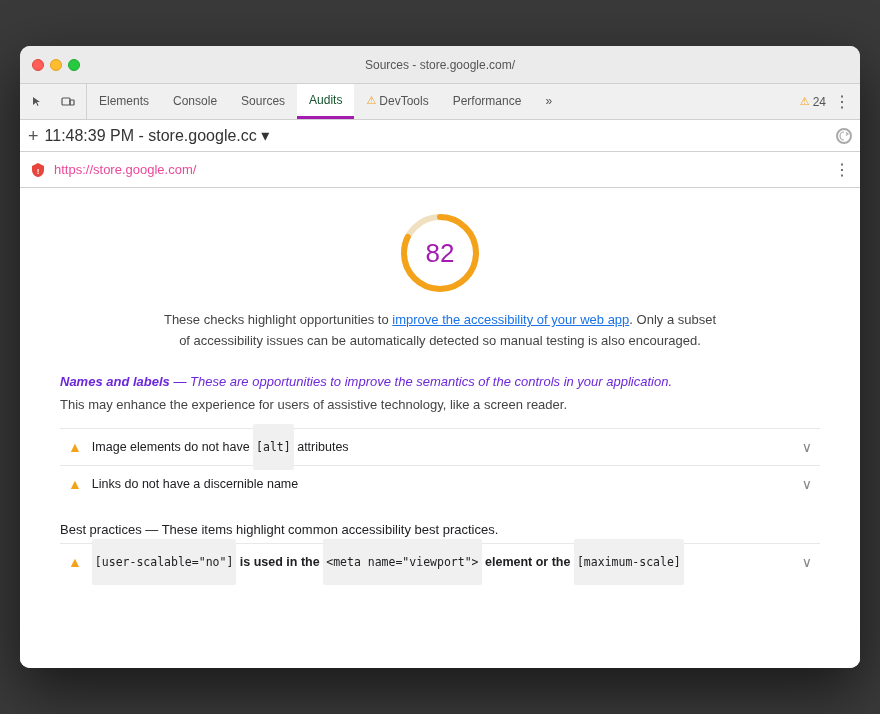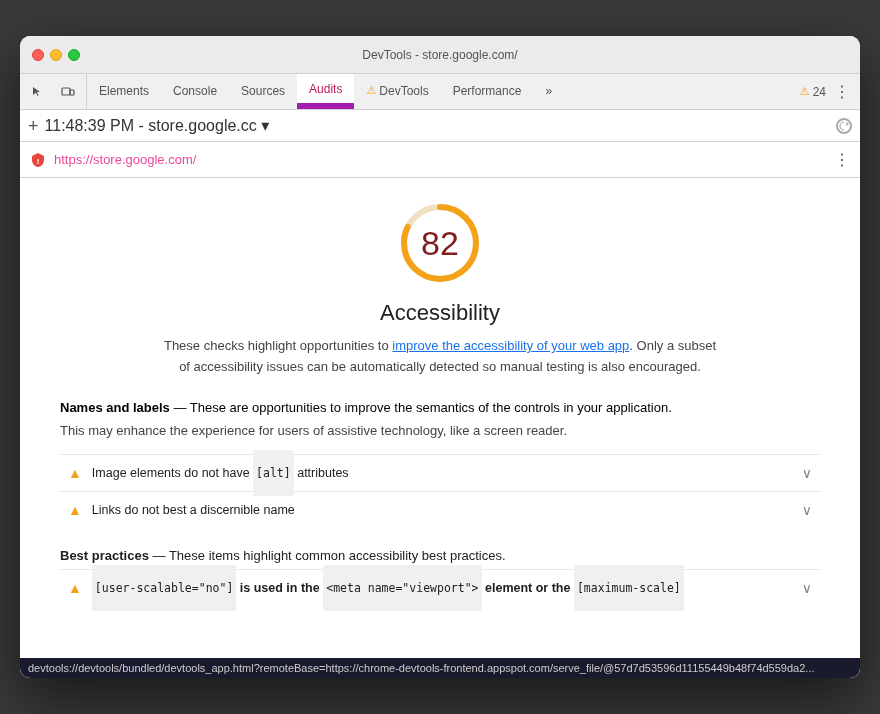--- a/index.html
+++ b/index.html
@@ -94,22 +94,22 @@
       display: flex;
       align-items: center;
       font-size: 12px;
       color: #555;
       cursor: pointer;
       border-bottom: 2px solid transparent;
       white-space: nowrap;
       height: 100%;
     }
     .tab.active {
-      color: #be185d;
-      border-bottom: 6px solid #a21caf;
+      color: #14532d;
+      border-bottom: 3px solid #a21caf;
       background: white;
     }
     .tab-warning {
       display: flex;
       align-items: center;
       gap: 3px;
     }
     .warn-icon {
       color: #f4a21a;
       font-size: 11px;
@@ -228,23 +228,23 @@
       stroke-width: 6;
       stroke-linecap: round;
       stroke-dasharray: 226;
       stroke-dashoffset: 40;
     }
     .score-number {
       position: absolute;
       top: 50%;
       left: 50%;
       transform: translate(-50%, -50%);
-      font-size: 34px;
+      font-size: 26px;
       font-weight: 400;
-      color: #7f1d1d;
+      color: #a21caf;
     }
     .score-title {
       font-size: 22px;
       font-weight: 400;
       color: #202124;
       margin-bottom: 10px;
     }
     .score-description {
       font-size: 13px;
       color: #444;
@@ -252,23 +252,24 @@
       max-width: 560px;
       line-height: 1.6;
     }
     .score-description a {
       color: #1a73e8;
       text-decoration: underline;
     }
     
     .section-header {
       font-size: 13px;
-      color: #000000;
+      color: #6d28d9;
       margin: 20px 0 6px 0;
       line-height: 1.5;
+      font-style: italic;
     }
     .section-header strong {
       font-weight: 700;
     }
     .section-subtext {
       font-size: 13px;
       color: #444;
       margin-bottom: 16px;
     }
     
@@ -303,21 +304,21 @@
       color: #888;
       flex-shrink: 0;
     }
     
     .best-practices-header {
       font-size: 13px;
       color: #202124;
       margin: 20px 0 6px 0;
     }
     .best-practices-header strong {
-      font-weight: 700;
+      font-weight: 400;
     }
     
     .status-bar {
       background: #1a1a2e;
       height: 20px;
       display: flex;
       align-items: center;
       padding: 0 8px;
     }
     .status-text {
@@ -332,21 +333,21 @@
 <body>
 
 <div class="window">
 
   <div class="title-bar">
     <div class="traffic-lights">
       <div class="traffic-light tl-red"></div>
       <div class="traffic-light tl-yellow"></div>
       <div class="traffic-light tl-green"></div>
     </div>
-    <span class="title-bar-text">DevTools - store.google.com/</span>
+    <span class="title-bar-text">Sources - store.google.com/</span>
   </div>
 
   <div class="devtools">
 
     <div class="tab-bar">
       <div class="tab-bar-left">
         <div class="tab-icon-btn">
           <svg width="14" height="14" viewBox="0 0 14 14" fill="none">
             <path d="M2 2L2 10L5 7.5L6.5 11L7.5 10.5L6 7L9 7Z" fill="#555"></path>
           </svg>
@@ -418,55 +419,51 @@
     <div class="main-content">
 
       <div class="score-container">
         <div class="score-circle-wrapper">
           <svg viewBox="0 0 90 90">
             <circle class="score-circle-bg" cx="45" cy="45" r="36"></circle>
             <circle class="score-circle-fg" cx="45" cy="45" r="36"></circle>
           </svg>
           <span class="score-number">82</span>
         </div>
-        <h2 class="score-title">Accessibility</h2>
         <p class="score-description">
           <span>These checks highlight opportunities to </span><a href="#">improve the accessibility of your web app</a><span>. Only a subset of accessibility issues can be automatically detected so manual testing is also encouraged.</span>
         </p>
       </div>
 
       <div class="section-header">
         <strong>Names and labels</strong><span> — </span><span>These are opportunities to improve the semantics of the controls in your application.</span>
       </div>
       <div class="section-subtext">This may enhance the experience for users of assistive technology, like a screen reader.</div>
 
       <div class="audit-item">
         <span class="audit-warn-icon">▲</span>
         <span class="audit-text">
           Image elements do not have <code>[alt]</code> attributes
         </span>
         <span class="audit-chevron">∨</span>
       </div>
 
       <div class="audit-item">
         <span class="audit-warn-icon">▲</span>
-        <span class="audit-text">Links do not best a discernible name</span>
+        <span class="audit-text">Links do not have a discernible name</span>
         <span class="audit-chevron">∨</span>
       </div>
 
       <div class="best-practices-header">
         <strong>Best practices</strong><span> — </span><span>These items highlight common accessibility best practices.</span>
       </div>
 
       <div class="audit-item">
         <span class="audit-warn-icon">▲</span>
         <span class="audit-text">
           <code>[user-scalable="no"]</code> <strong>is used in the</strong> <code>&lt;meta name="viewport"&gt;</code> <strong>element or the</strong> <code>[maximum-scale]</code>
         </span>
         <span class="audit-chevron">∨</span>
       </div>
     </div>
 
-    <div class="status-bar">
-      <span class="status-text">devtools://devtools/bundled/devtools_app.html?remoteBase=https://chrome-devtools-frontend.appspot.com/serve_file/@57d7d53596d11155449b48f74d559da2...</span>
-    </div>
   </div>
 </div>
 
 </body></html>

